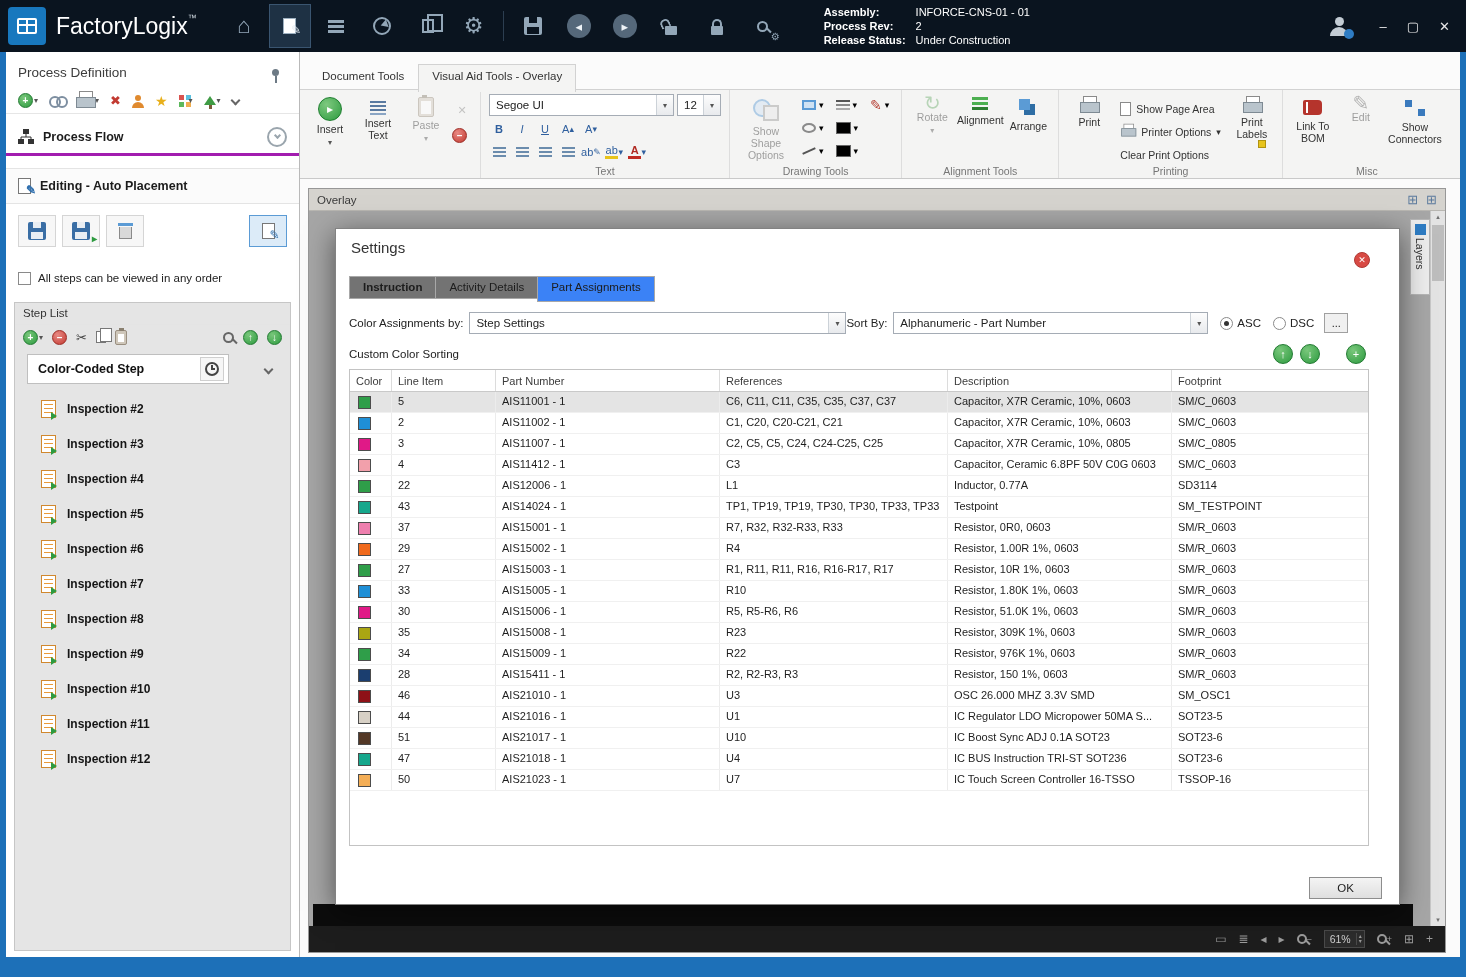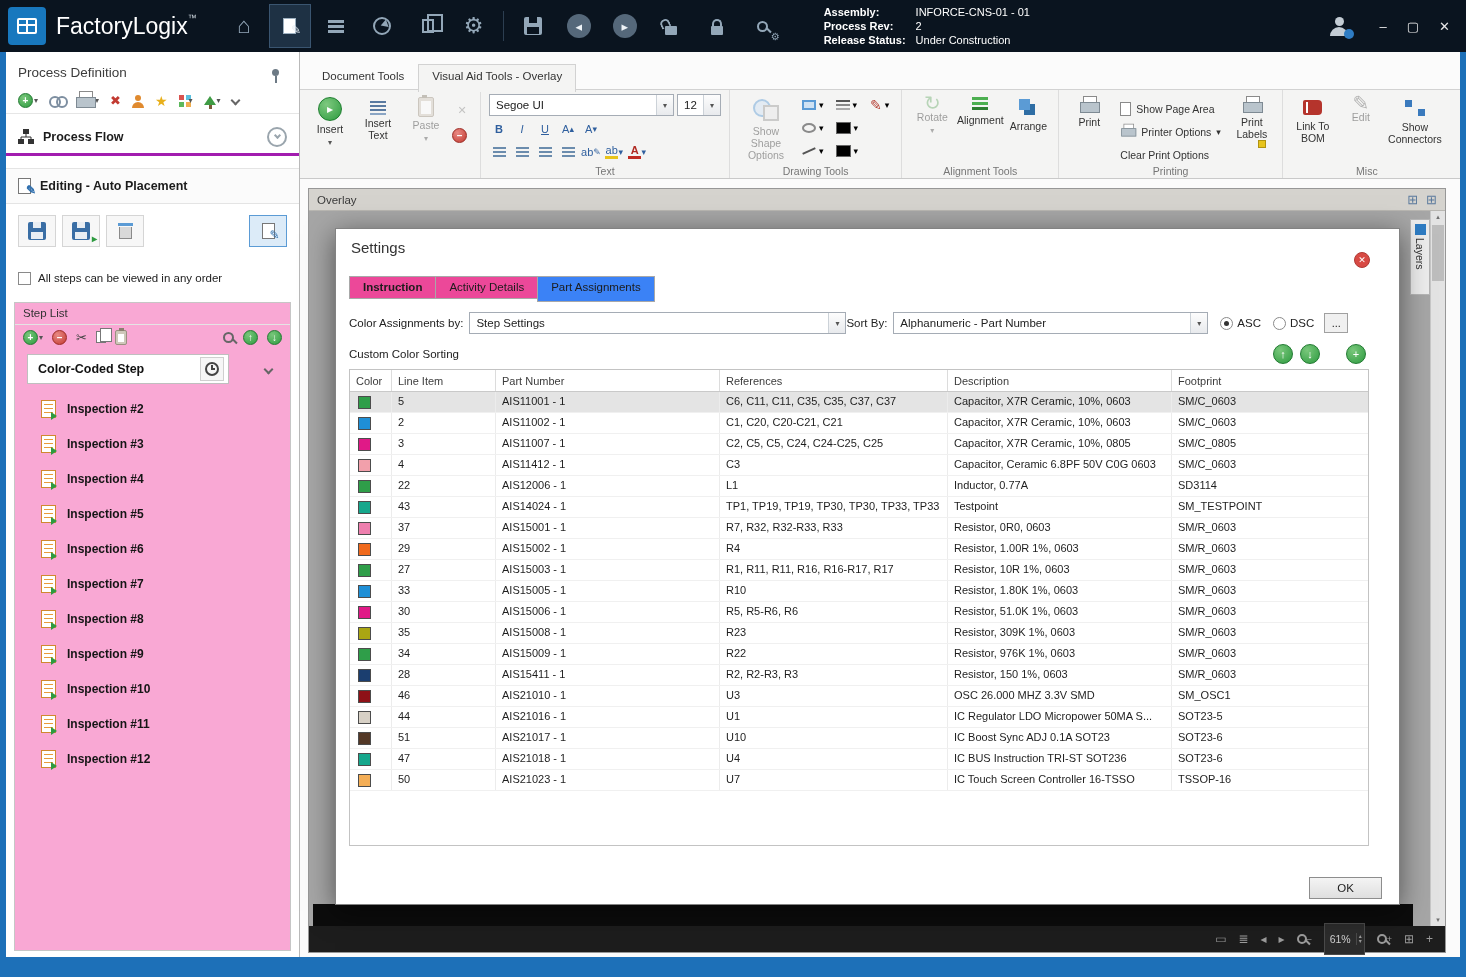--- a/index.html
+++ b/index.html
@@ -82,21 +82,21 @@
 .sb-actions{position:absolute;top:158px;left:0;right:0;height:42px;display:flex;align-items:center;gap:6px;padding:0 12px}
 .act-btn{width:38px;height:32px;border:1px solid #d5d5d5;background:#f7f7f7;display:flex;align-items:center;justify-content:center;position:relative}
 .act-btn.active{border:1px solid #5b9bd5;background:#dcebf8;margin-left:auto}
 .i-floppy.blue{background:#3a6ea5}
 .i-floppy.blue::before,.i-floppy.blue::after{background:#e9eef3}
 .imp-arrow{position:absolute;right:2px;bottom:2px;font-size:10px;color:#2e9b40;font-weight:bold}
 .i-trash{width:13px;height:12px;border:1px solid #8a8a8a;border-top:none;background:#d9d9d9;position:relative;margin-top:4px}
 .i-trash::before{content:'';position:absolute;top:-4px;left:-2px;right:-2px;height:3px;background:#5b9bd5}
 .sb-checkbox{position:absolute;top:216px;left:0;right:0;height:20px;display:flex;align-items:center;gap:7px;padding:0 12px;font-size:11.5px;color:#222;font-weight:normal}
 .cbox{width:13px;height:13px;border:1px solid #8a8a8a;background:#fff;flex:0 0 auto}
-.steplist-box{position:absolute;top:250px;left:8px;right:8px;bottom:6px;border:1px solid #c6c6c6;background:#f9a8d4}
+.steplist-box{position:absolute;top:250px;left:8px;right:8px;bottom:6px;border:1px solid #c6c6c6;background:#e5e5e5}
 .sl-title{height:22px;padding:4px 8px;font-size:11.5px;color:#333;border-bottom:1px solid #e4e4e4}
 .sl-toolbar{height:24px;display:flex;align-items:center;gap:9px;padding:0 8px}
 .sl-spacer{flex:1}
 .i-mag.dark{border-color:#666}
 .i-mag.dark::after{background:#666}
 .i-docs2{width:10px;height:12px;border:1px solid #777;background:#fff;position:relative}
 .i-docs2::before{content:'';position:absolute;left:3px;top:-4px;width:10px;height:12px;border:1px solid #777;background:#fff}
 .i-clip{width:12px;height:15px;border:1px solid #9a8f80;background:#cfc7ba;border-radius:2px;position:relative}
 .i-clip::before{content:'';position:absolute;left:3px;top:-3px;width:5px;height:3px;background:#8a8070}
 .i-clip::after{content:'';position:absolute;left:2px;top:3px;right:2px;bottom:2px;background:#fff}
@@ -182,30 +182,30 @@
 .sarrow{position:absolute;left:0;right:0;text-align:center;font-size:7px;color:#707070}
 .sarrow.up{top:2px}.sarrow.dn{bottom:2px}
 .layers-tab{position:absolute;top:8px;right:15px;width:20px;height:76px;background:#ececec;border:1px solid #b5b5b5;display:flex;flex-direction:column;align-items:center;padding-top:4px;g​ap:3px}
 .layers-ico{width:11px;height:11px;background:#2e7cc3;margin-bottom:3px}
 .layers-label{writing-mode:vertical-rl;font-size:10.5px;color:#333}
 .status-bar{position:absolute;bottom:0;left:0;right:0;height:26px;background:#1d1d1d;display:flex;align-items:center;justify-content:flex-end;gap:12px;padding:0 12px;color:#9b9b9b;font-size:12px}
 .i-mag.lite{border-color:#9b9b9b;width:10px;height:10px}
 .i-mag.lite::after{background:#9b9b9b}
 .magwrap{position:relative;display:inline-flex;align-items:center;gap:2px}
 .magsign{font-size:9px;margin-left:-2px}
-.zoom-box{display:flex;align-items:center;border:1px solid #4a4a4a;background:#2c2c2c;height:32px}
+.zoom-box{display:flex;align-items:center;border:1px solid #4a4a4a;background:#2c2c2c;height:18px}
 .zoom-val{font-size:10.5px;color:#cfcfcf;padding:0 5px}
 .zoom-step{display:flex;flex-direction:column;font-size:6px;color:#9b9b9b;border-left:1px solid #4a4a4a;padding:1px 2px;line-height:5px}
 
 
 .dialog{position:absolute;left:35px;top:176px;width:1065px;height:677px;background:#fff;border:1px solid #828282;box-shadow:0 6px 26px rgba(0,0,0,.5);z-index:40}
 .dlg-title{position:absolute;top:10px;left:15px;font-size:15px;color:#333}
 .dlg-close{position:absolute;top:23px;right:29px;width:16px;height:16px;border-radius:50%;background:#d84a44;color:#fff;font-size:9px;display:flex;align-items:center;justify-content:center;border:1px solid #b03a35}
 .dlg-tabs{position:absolute;top:47px;left:13px;display:flex}
-.dlg-tab{padding:4px 13px 5px;font-size:11.5px;border:1px solid #a8a8a8;background:#ec4899;color:#1c1c1c;margin-right:-1px;position:relative}
+.dlg-tab{padding:4px 13px 5px;font-size:11.5px;border:1px solid #a8a8a8;background:#737373;color:#1c1c1c;margin-right:-1px;position:relative}
 .dlg-tab.bold{font-weight:bold}
 .dlg-tab.active{background:#3b82f6;z-index:2;padding-bottom:8px;margin-bottom:-3px}
 .dlg-controls{position:absolute;top:82px;left:13px;right:13px;height:24px;display:flex;align-items:center;font-size:11.5px;color:#222}
 .dlg-controls .lbl{margin-right:6px;white-space:nowrap}
 .ml22{}
 .radio{width:13px;height:13px;border:1px solid #8a8a8a;border-radius:50%;background:#fff;position:relative;margin-left:12px;flex:0 0 auto}
 .radio.checked::after{content:'';position:absolute;inset:3px;border-radius:50%;background:#333}
 .rlbl{margin-left:4px}
 .more-btn{margin-left:10px;width:24px;height:20px;border:1px solid #a0a0a0;background:#f0f0f0;font-size:11px;color:#222;display:flex;align-items:center;justify-content:center}
 .custom-row{position:absolute;top:112px;left:13px;right:13px;height:26px;display:flex;align-items:center;font-size:11.5px;color:#222;padding-right:20px}

